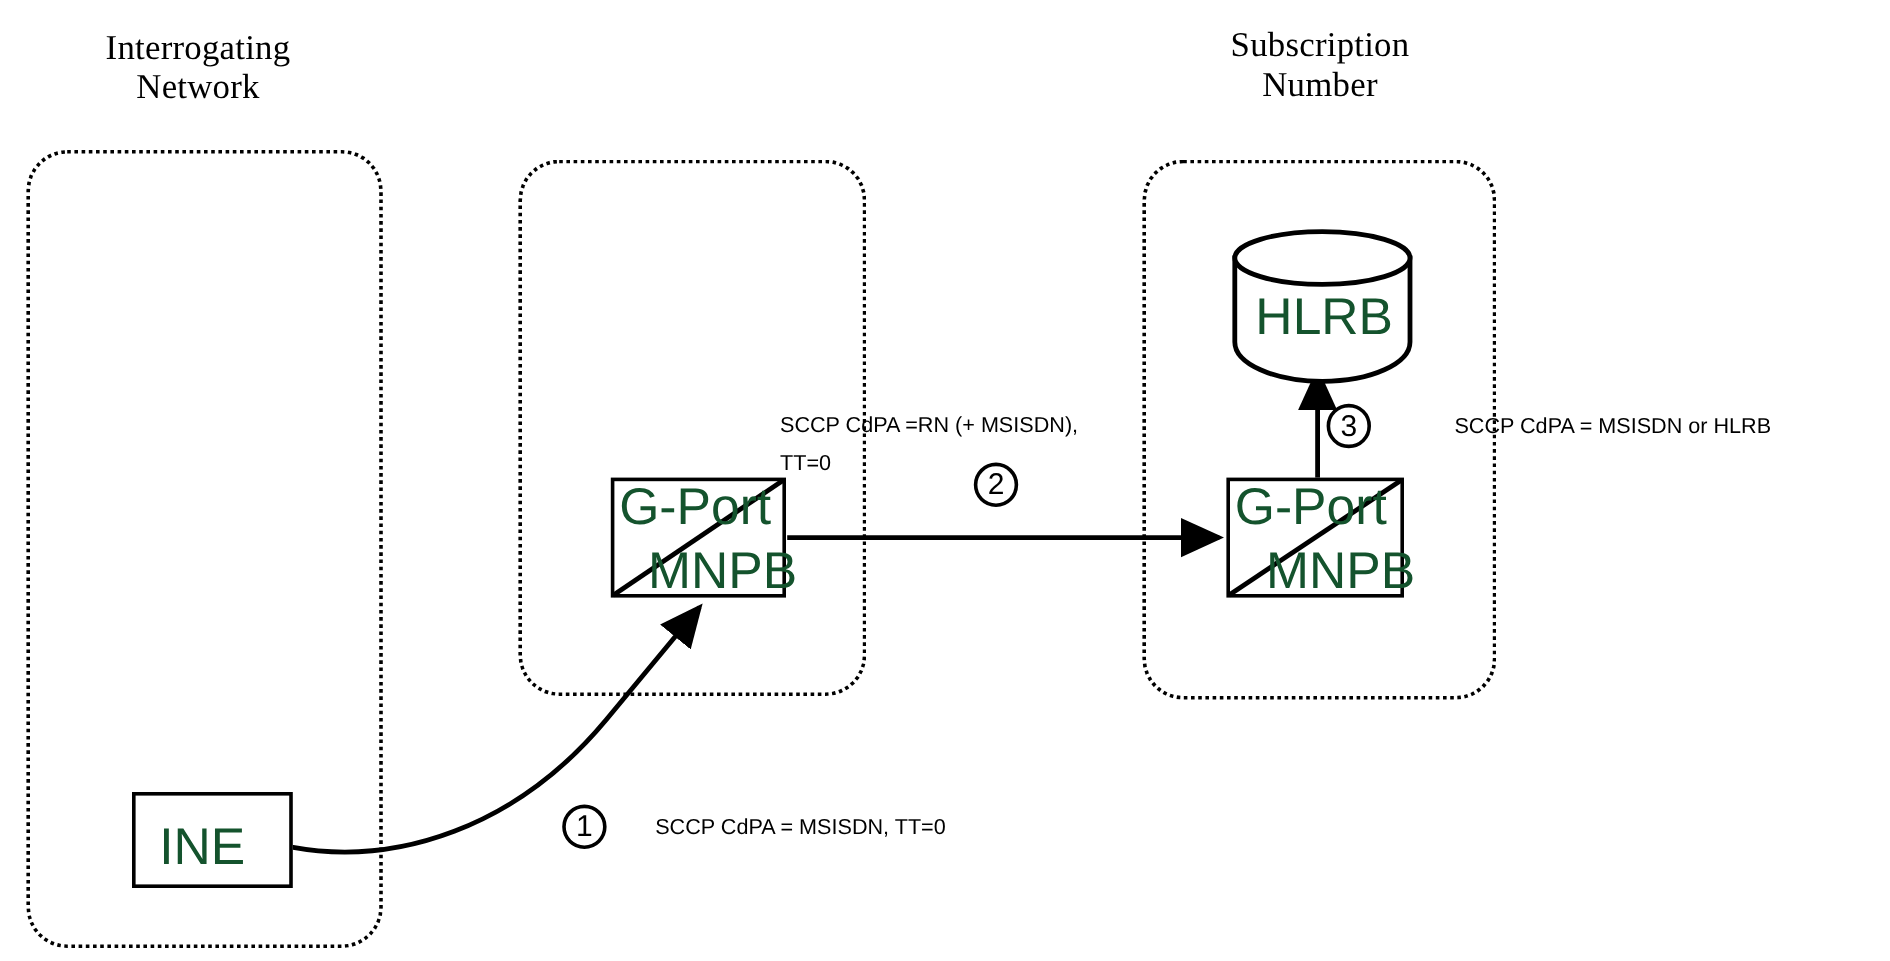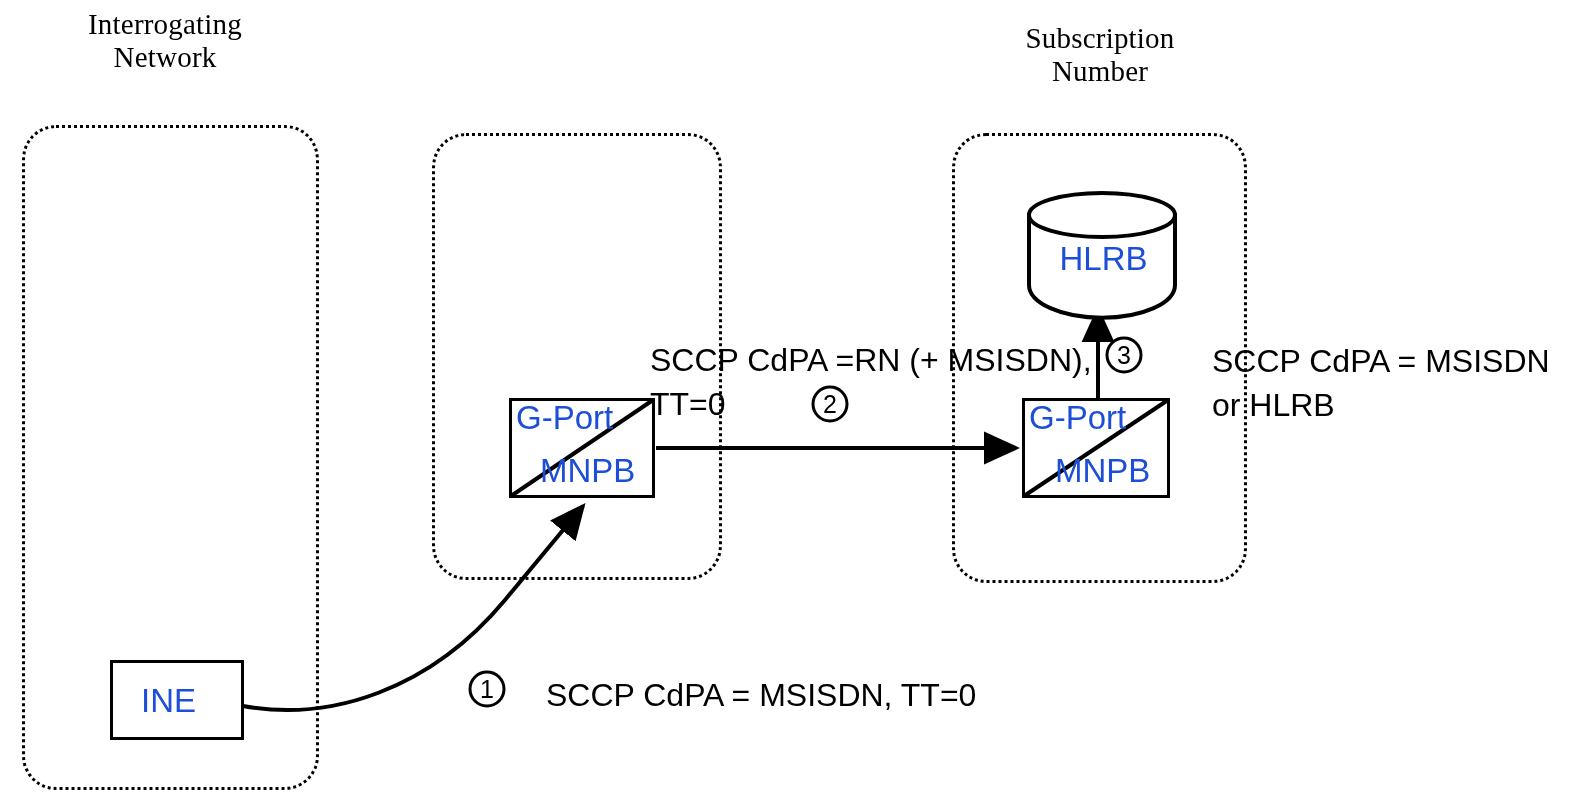--- a/index.html
+++ b/index.html
@@ -40,31 +40,31 @@
   
   .node-box {
     position: absolute;
     border: 3px solid #000000;
     box-sizing: border-box;
     background: #ffffff;
   }
   .node-label {
     position: absolute;
     font-family: "Liberation Sans", sans-serif;
-    font-size: 33px;
-    color: #1d4ed8;
+    font-size: 43px;
+    color: #14532d;
     white-space: nowrap;
   }
 
   
   .annot {
     position: absolute;
     font-family: "Liberation Sans", sans-serif;
-    font-size: 32px;
-    line-height: 44px;
+    font-size: 18px;
+    line-height: 32px;
     color: #000000;
     white-space: pre-line;
   }
 
   
   .layer {
     position: absolute;
     left: 0;
     top: 0;
     width: 1575px;
@@ -77,21 +77,21 @@
   .node-box    { z-index: 3; }
   .node-label  { z-index: 4; }
   .annot       { z-index: 6; }
   .net-title   { z-index: 6; }
 </style>
 </head>
 <body>
 
 <div id="canvas">
 
-  <div class="net-title" style="left:45px; top:8px; width:240px;">Interrogating
+  <div class="net-title" style="left:45px; top:24px; width:240px;">Interrogating
 Network</div>
 
 
   <div class="net-title" style="left:975px; top:22px; width:250px;">Subscription
 Number</div>
 
   <div class="net-box" style="left:22px; top:125px; width:297px; height:665px;"></div>
 
   <div class="net-box" style="left:432px; top:133px; width:290px; height:447px;"></div>
 

